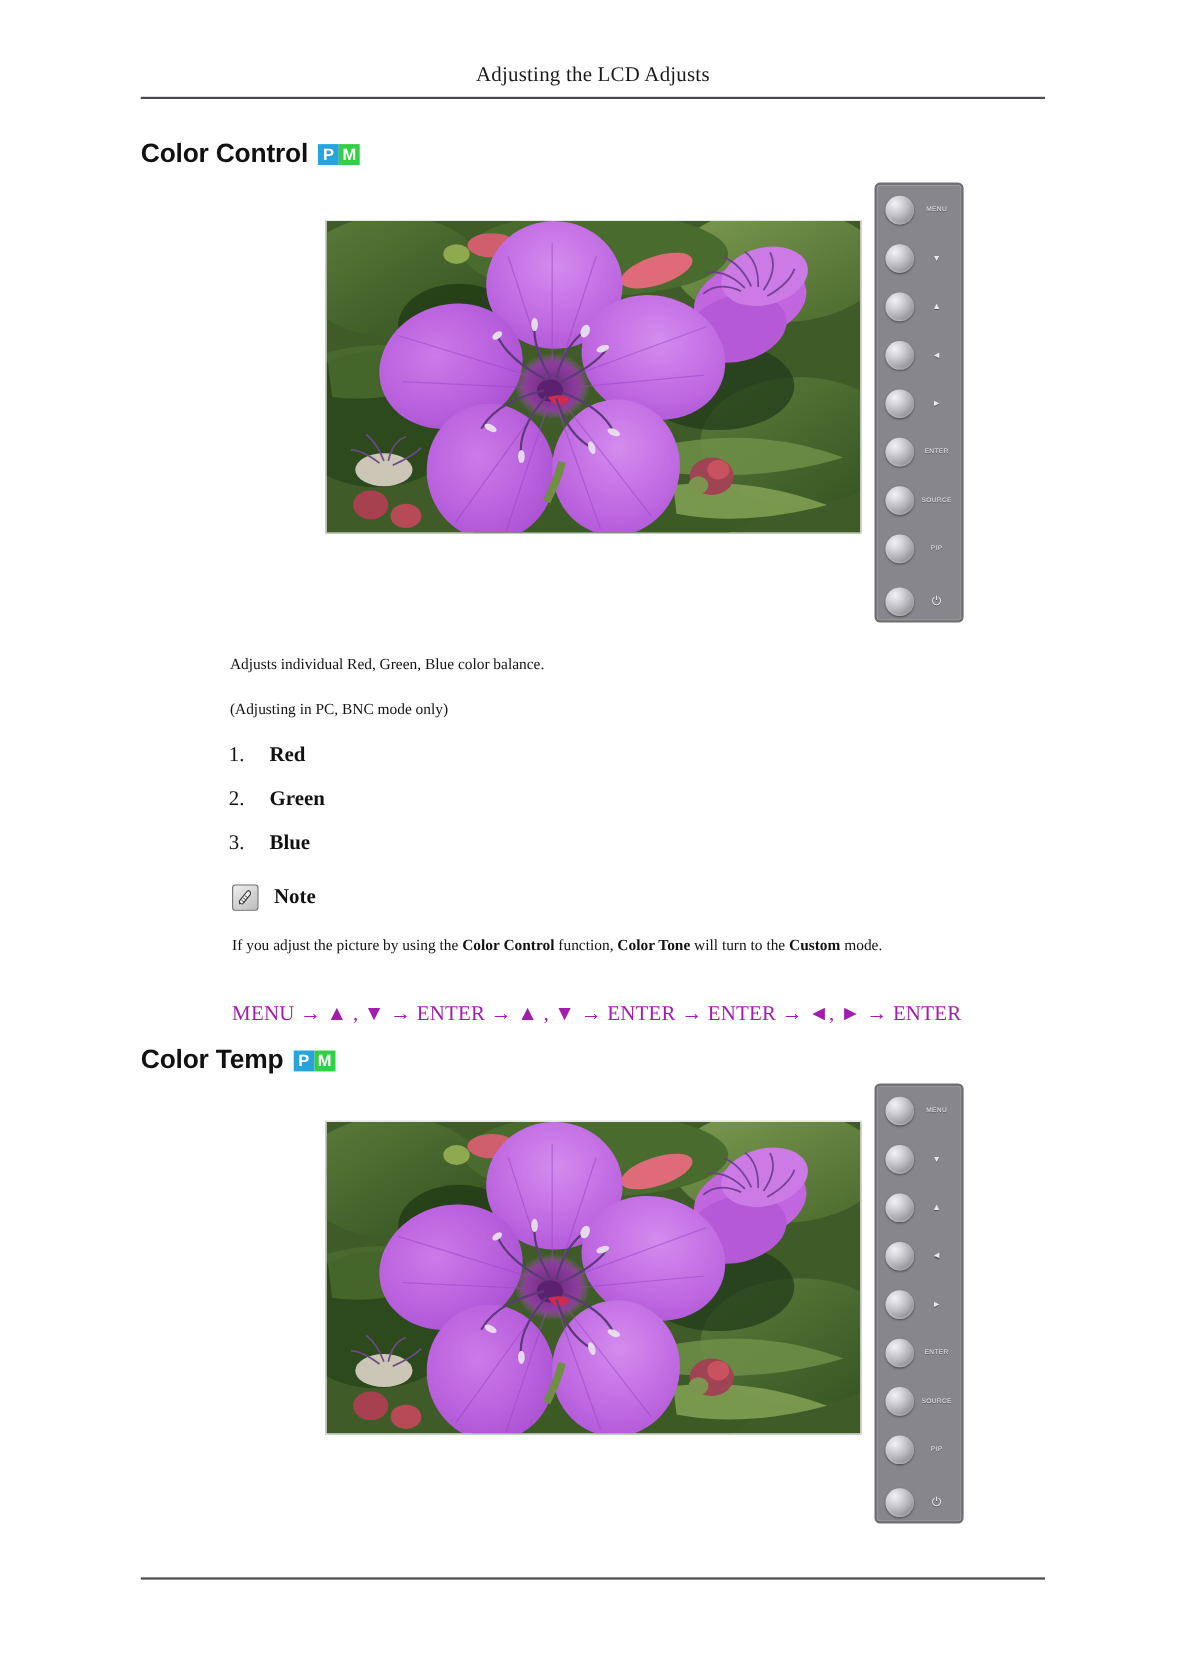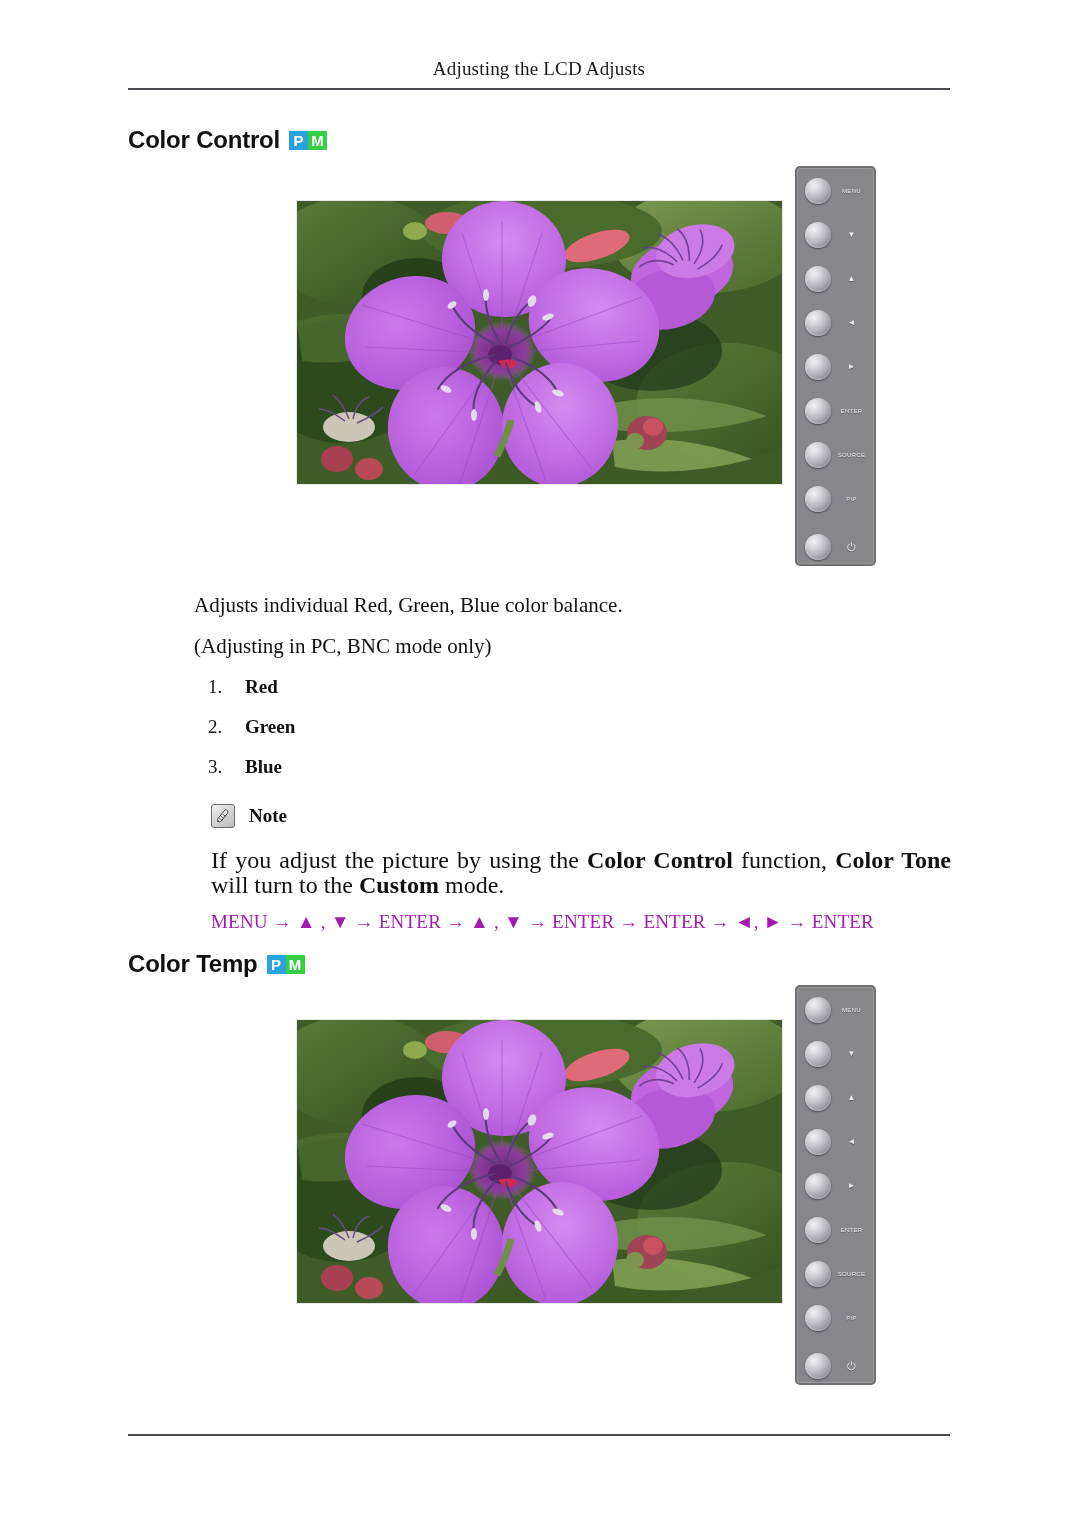--- a/index.html
+++ b/index.html
@@ -133,23 +133,23 @@
     text-shadow: 0 1px 0 rgba(0,0,0,.35);
     padding-right: 2px;
     white-space: nowrap;
   }
   .panel-label.glyph { font-size: 8px; }
   .panel-label.power { font-size: 11px; }
 
   
   .para {
     position: absolute;
-    left: 194px;
-    font-family: "Liberation Serif", serif;
-    font-size: 21px;
+    left: 209px;
+    font-family: "Liberation Serif", serif;
+    font-size: 14px;
     line-height: 26px;
     color: #111111;
   }
   .para b { font-weight: normal; }
 
   .para-adjusts   { top: 592px; }
   .para-available { top: 633px; }
 
   .numlist {
     position: absolute;
@@ -193,21 +193,21 @@
     font-size: 19px;
     color: #111111;
   }
 
   .note-body {
     position: absolute;
     left: 211px;
     top: 848px;
     width: 740px;
     font-family: "Liberation Serif", serif;
-    font-size: 24px;
+    font-size: 14px;
     line-height: 25px;
     color: #111111;
     text-align: justify;
   }
   .note-body b { font-weight: bold; }
 
   .menu-path {
     position: absolute;
     left: 211px;
     top: 911px;

